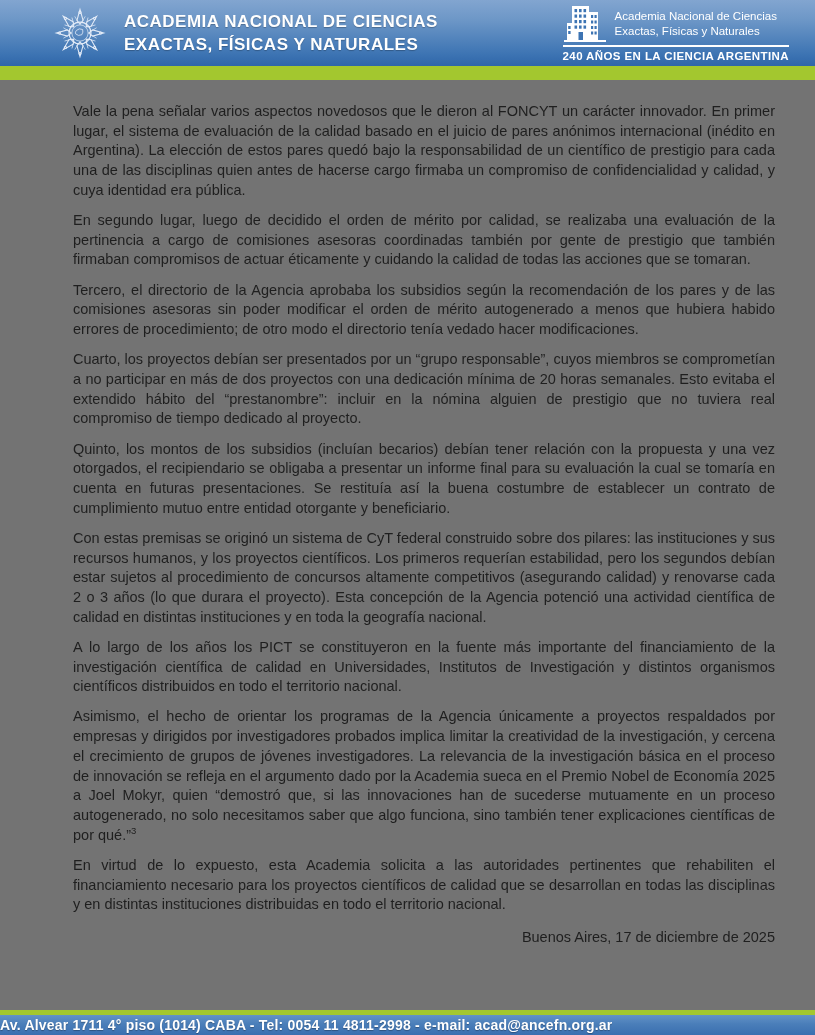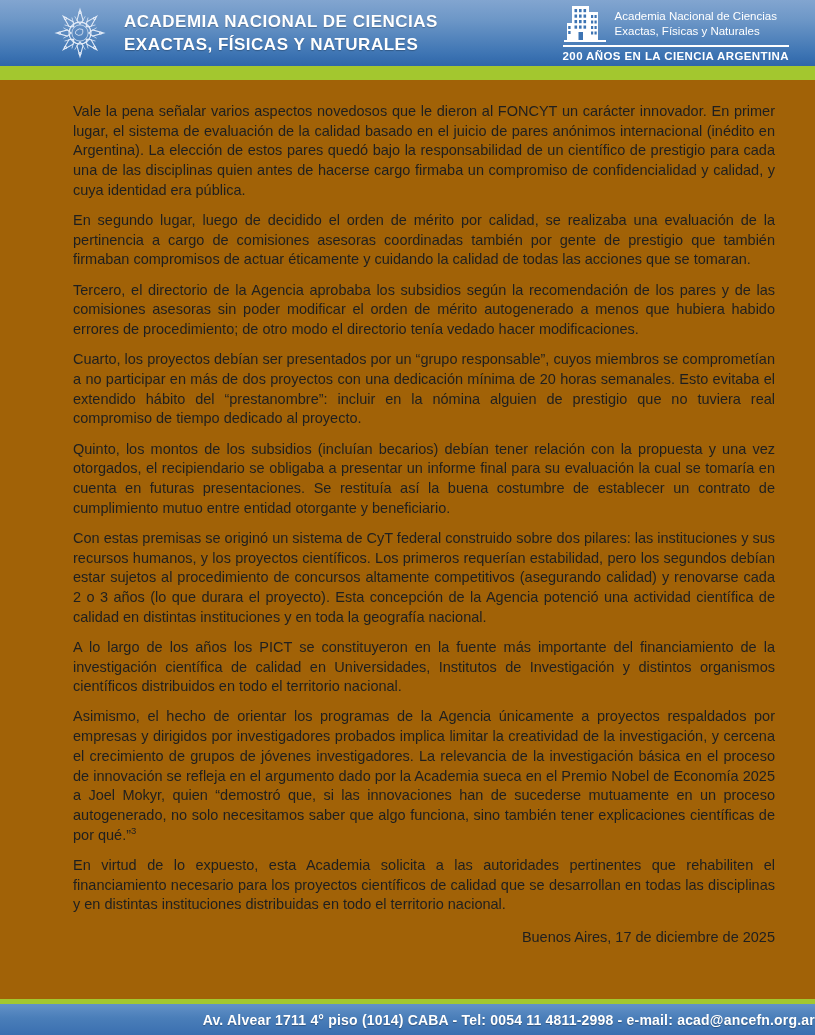--- a/index.html
+++ b/index.html
@@ -3,21 +3,21 @@
 <meta charset="utf-8">
 <style>
   * { margin: 0; padding: 0; box-sizing: border-box; }
   html, body { background: #ffffff; }
   body { font-family: "Liberation Sans", "DejaVu Sans", sans-serif; }
 
   .page {
     width: 815px;
     height: 1035px;
     margin: 0 auto;
-    background: #a16207;
+    background: #737373;
     display: flex;
     flex-direction: column;
     overflow: hidden;
   }
 
   
   .header {
     height: 66px;
     flex: none;
     background: linear-gradient(180deg, #82a5d0 0%, #6d97c7 30%, #3d74b3 82%, #2f66a9 100%);
@@ -64,26 +64,26 @@
   .dateline {
     font-size: 14.5px;
     color: #1f1f1f;
     text-align: right;
     margin-top: 3px;
   }
 
   
   .footer-accent { height: 5px; flex: none; background: #a3c72f; }
   .footer-bar {
-    height: 31px;
+    height: 20px;
     flex: none;
     background: linear-gradient(180deg, #6392c7 0%, #4a7eb9 45%, #3a6fb0 100%);
     display: flex;
     align-items: center;
-    justify-content: flex-end;
+    justify-content: flex-start;
   }
   .footer-text {
     color: #ffffff;
     font-weight: bold;
     font-size: 14px;
     letter-spacing: 0.2px;
     text-shadow: 0 1px 1px rgba(0,0,0,0.3);
     white-space: nowrap;
   }
 </style>
@@ -156,21 +156,21 @@
             </g>
             <rect x="1" y="37" width="42" height="2" fill="#ffffff"></rect>
           </svg>
         </span>
         <div class="badge-lines">
           <div>Academia Nacional de Ciencias</div>
           <div>Exactas, Físicas y Naturales</div>
         </div>
       </div>
       <div class="badge-divider"></div>
-      <div class="badge-motto">200 AÑOS EN LA CIENCIA ARGENTINA</div>
+      <div class="badge-motto">240 AÑOS EN LA CIENCIA ARGENTINA</div>
     </div>
   </header>
 
   <div class="accent-bar"></div>
 
   <main class="content">
     <p class="para">Vale la pena señalar varios aspectos novedosos que le dieron al FONCYT un carácter innovador. En primer lugar, el sistema de evaluación de la calidad basado en el juicio de pares anónimos internacional (inédito en Argentina). La elección de estos pares quedó bajo la responsabilidad de un científico de prestigio para cada una de las disciplinas quien antes de hacerse cargo firmaba un compromiso de confidencialidad y calidad, y cuya identidad era pública.</p>
     <p class="para">En segundo lugar, luego de decidido el orden de mérito por calidad, se realizaba una evaluación de la pertinencia a cargo de comisiones asesoras coordinadas también por gente de prestigio que también firmaban compromisos de actuar éticamente y cuidando la calidad de todas las acciones que se tomaran.</p>
     <p class="para">Tercero, el directorio de la Agencia aprobaba los subsidios según la recomendación de los pares y de las comisiones asesoras sin poder modificar el orden de mérito autogenerado a menos que hubiera habido errores de procedimiento; de otro modo el directorio tenía vedado hacer modificaciones.</p>
     <p class="para">Cuarto, los proyectos debían ser presentados por un “grupo responsable”, cuyos miembros se comprometían a no participar en más de dos proyectos con una dedicación mínima de 20 horas semanales. Esto evitaba el extendido hábito del “prestanombre”: incluir en la nómina alguien de prestigio que no tuviera real compromiso de tiempo dedicado al proyecto.</p>

